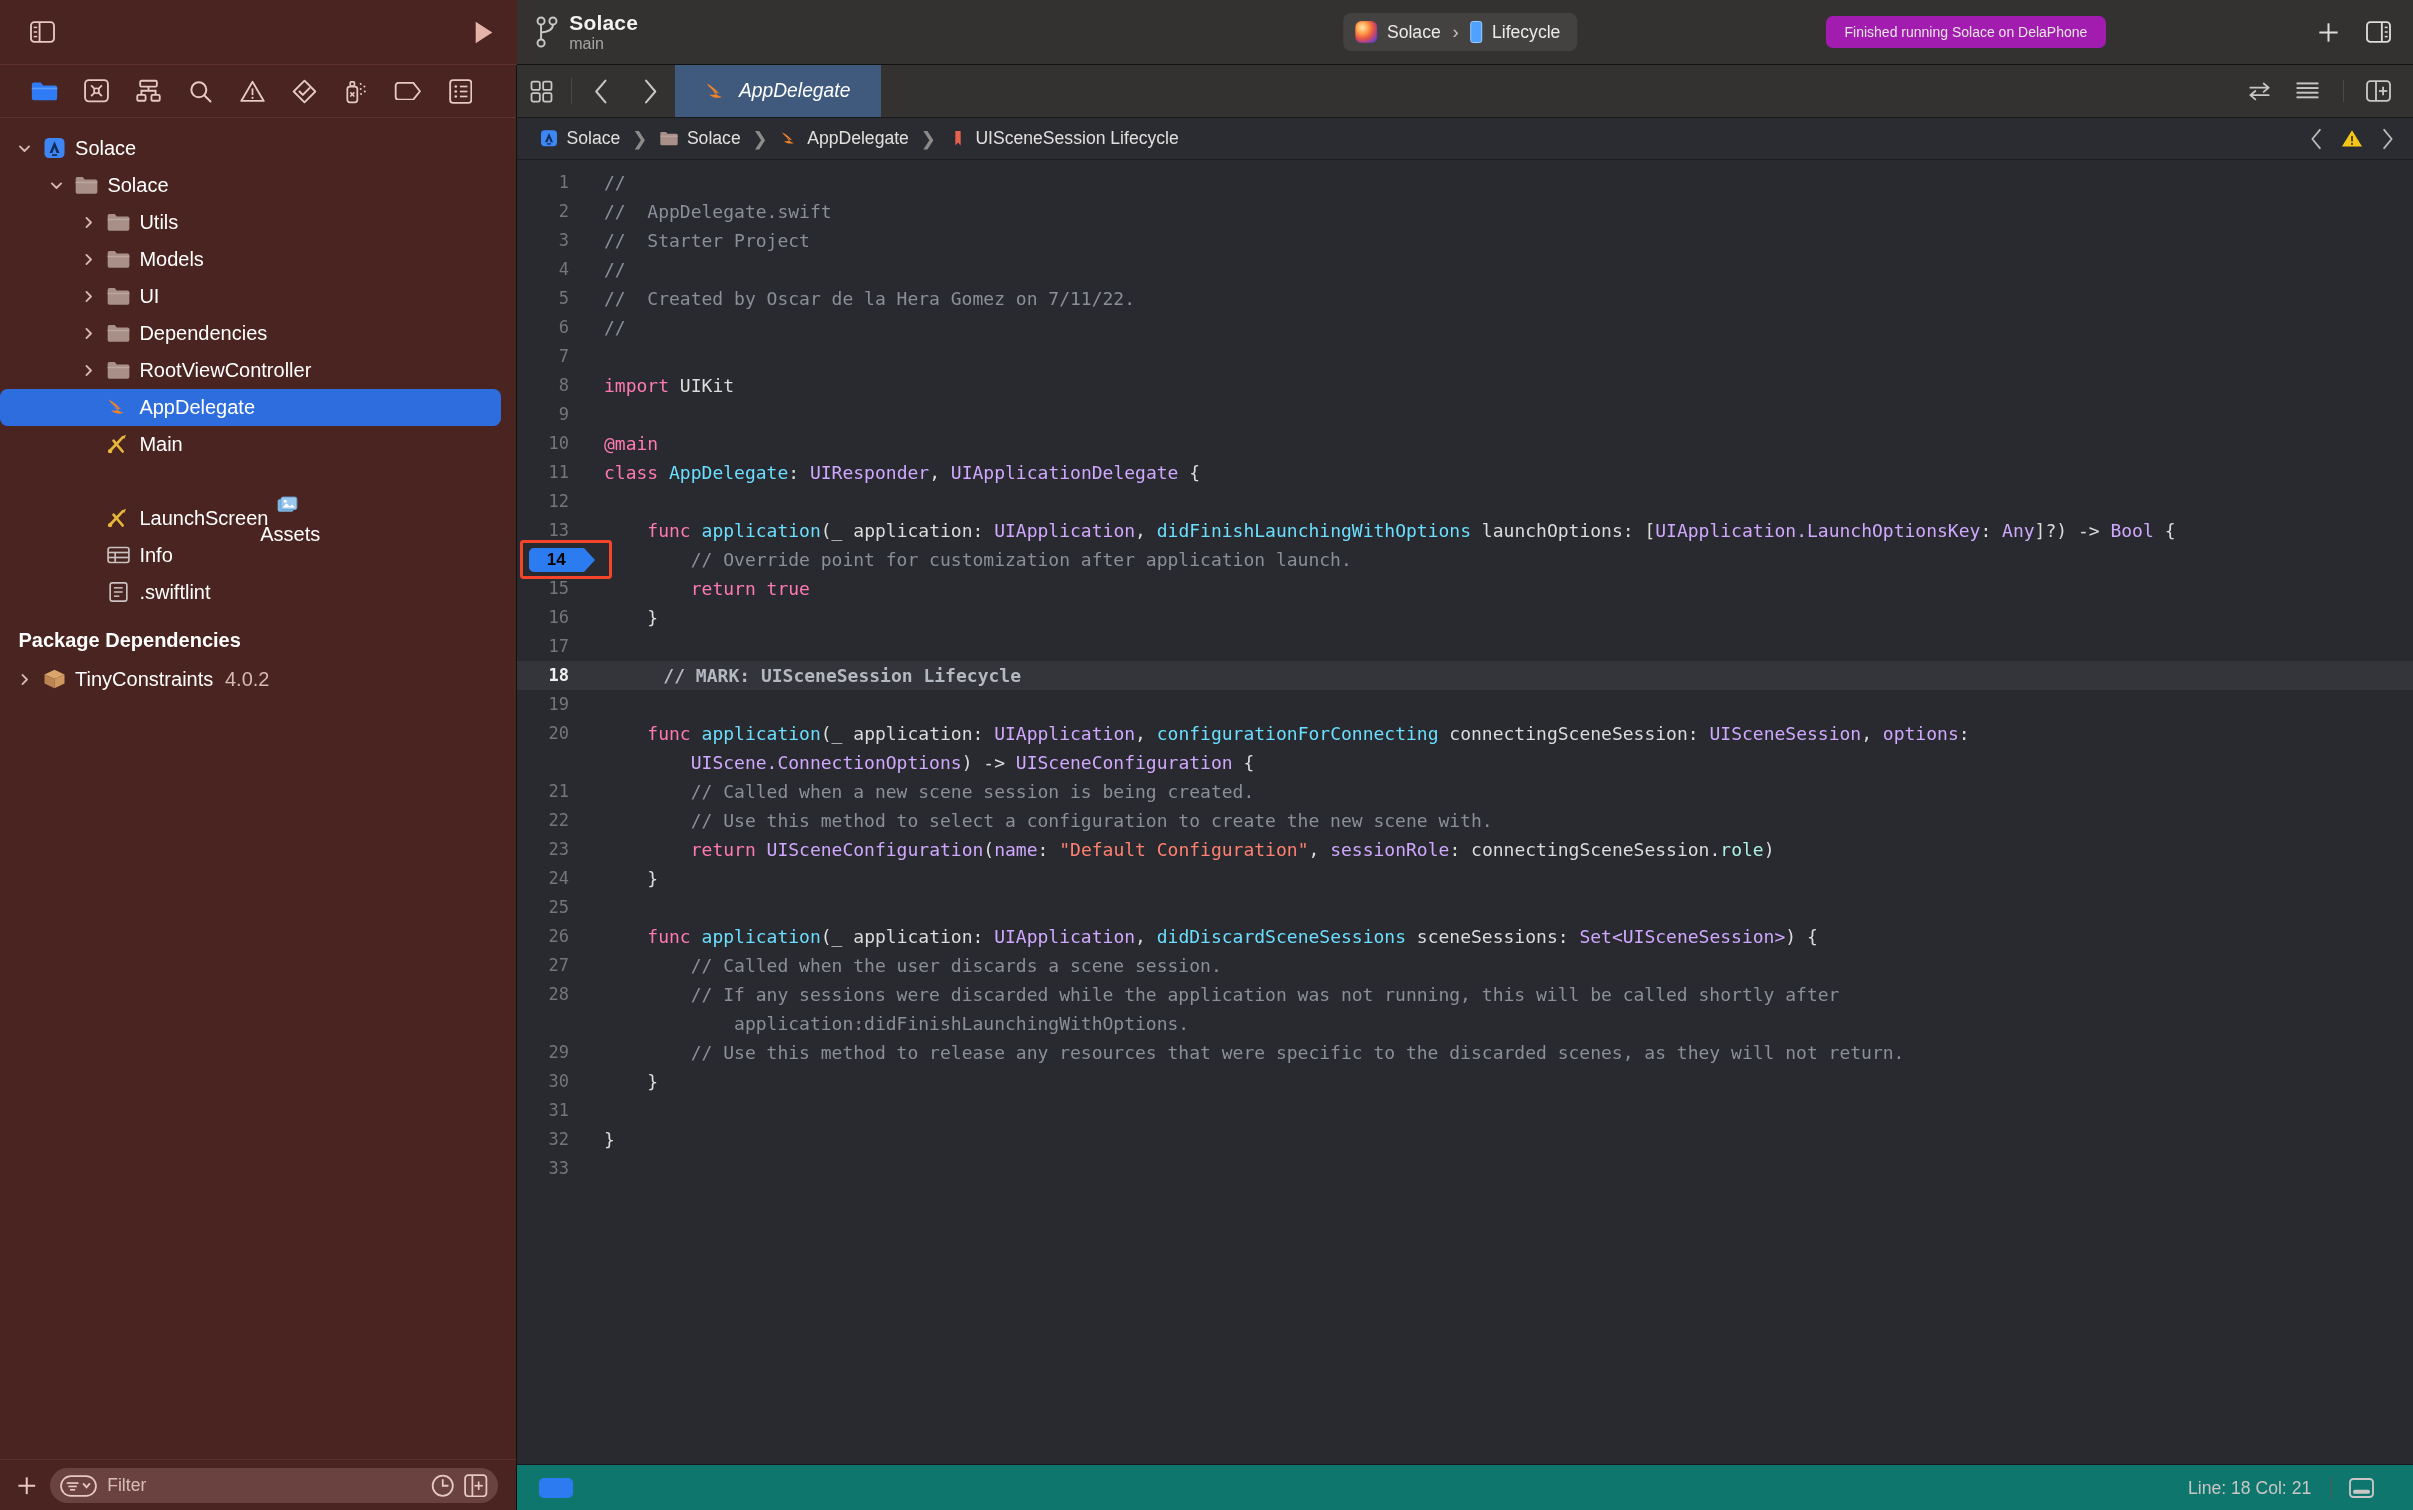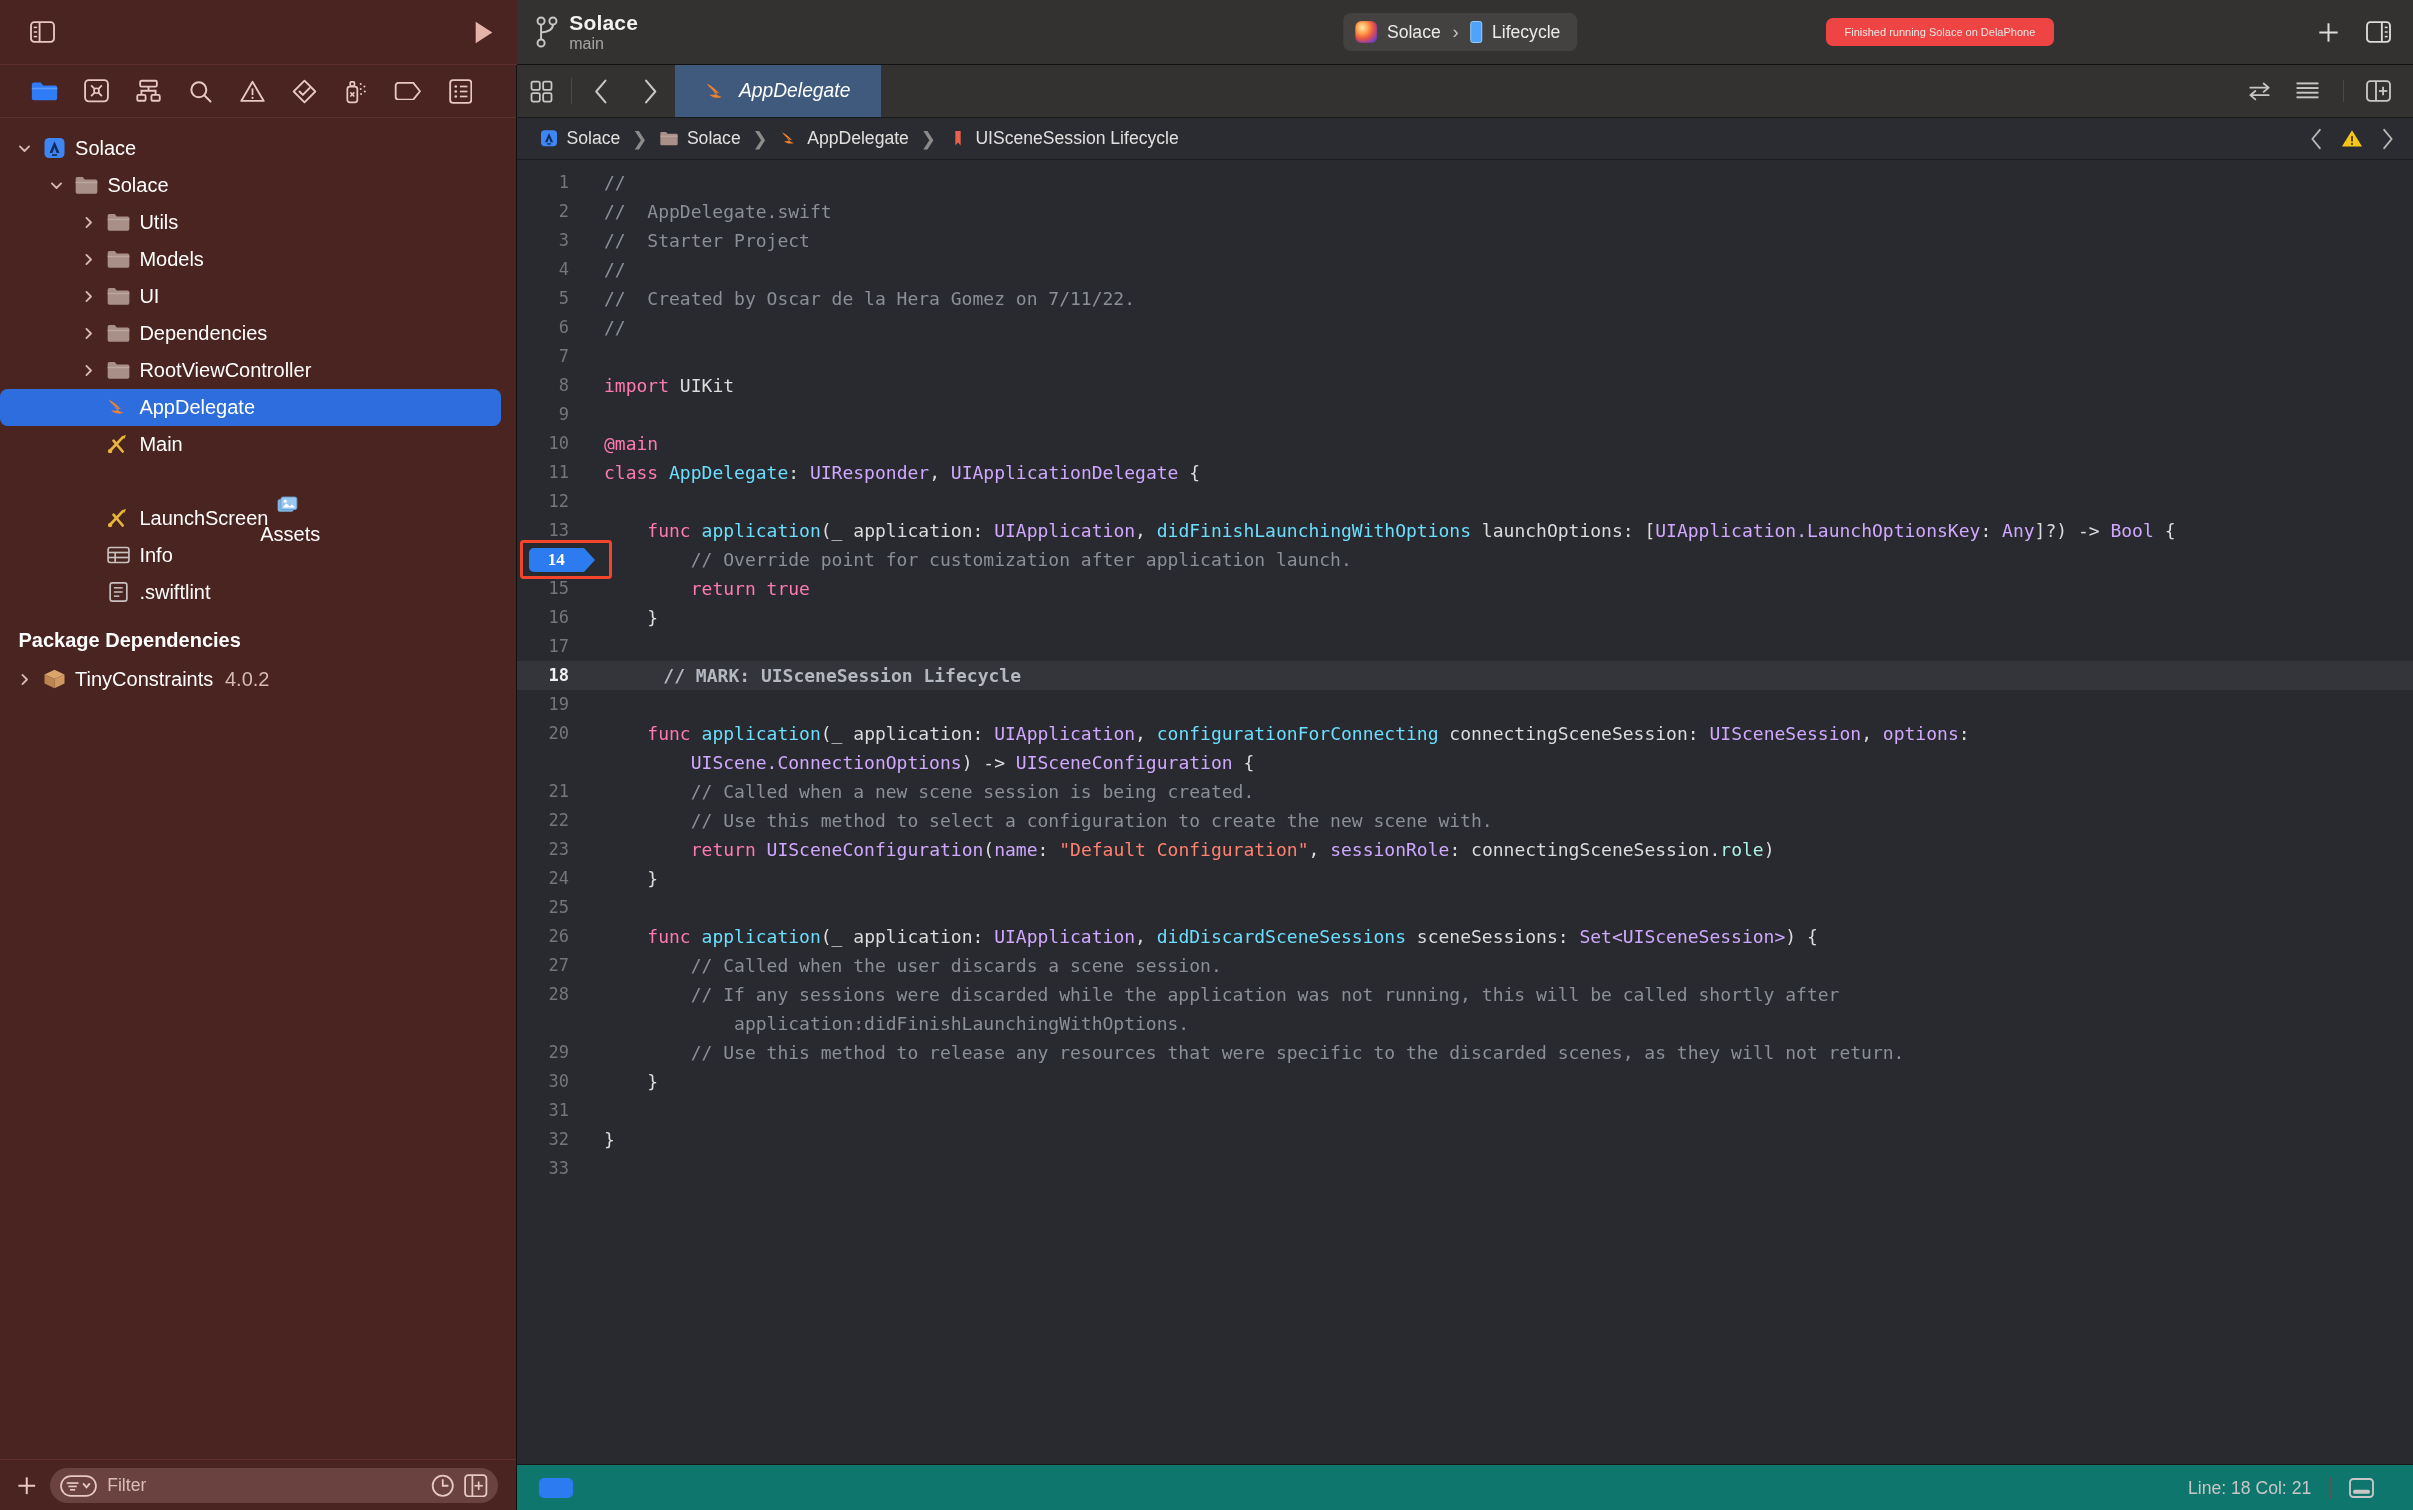--- a/index.html
+++ b/index.html
@@ -54,22 +54,22 @@
       radial-gradient(circle at 32% 30%, #ffe9a8 0%, #ff9d4d 28%, #e8553f 52%, #8f3fb0 76%, #3d5fd6 100%);
     box-shadow: inset 0 0 1.7px rgba(0,0,0,.35);
   }
   .dev-icon {
     width: 11.7px; height: 22px; border-radius: 2.5px;
     background: #4da3ff; border: 1.3px solid #9ccbff;
   }
 
   .status-pill {
     position: absolute; left: 1309px;
-    background: #ef4444; border-radius: 7px;
-    padding: 7.6px 18.5px; color: #e8e6e4; font-size: 11px; white-space: nowrap;
+    background: #a21caf; border-radius: 7px;
+    padding: 7.6px 18.5px; color: #e8e6e4; font-size: 14px; white-space: nowrap;
   }
   .tb-right { margin-left: auto; display: flex; align-items: center; gap: 25px; }
 
   
   .contentrow { display: flex; flex: 1 1 auto; min-height: 0; }
 
   
   .navigator {
     width: 517px; flex: 0 0 517px;
     background: #4a2420;
@@ -169,25 +169,25 @@
   .lbl  { color: #d0a8ff; }
   .str  { color: #ff8170; }
   .prop { color: #acf2e4; }
   .pln  { color: #dcdcdc; }
   .mark { color: #b4b8c0; font-weight: bold; }
 
   
   .bp {
     position: absolute; left: 11.7px; top: 2.5px;
     width: 55px; height: 24px;
-    background: #2d7bf0; color: #ffffff;
+    background: #2d7bf0; color: #000000;
     font-size: 17px; font-weight: bold;
     display: flex; align-items: center; justify-content: center;
     border-radius: 5px 0 0 5px;
-    font-family: Liberation Serif, serif;
+    font-family: Liberation Sans, sans-serif;
   }
   .bp::after {
     content: ""; position: absolute; right: -11.7px; top: 0;
     border-top: 12px solid transparent;
     border-bottom: 12px solid transparent;
     border-left: 11.7px solid #2d7bf0;
   }
   .annot-box {
     position: absolute; left: 2.5px; top: -5px;
     width: 92px; height: 39px;

